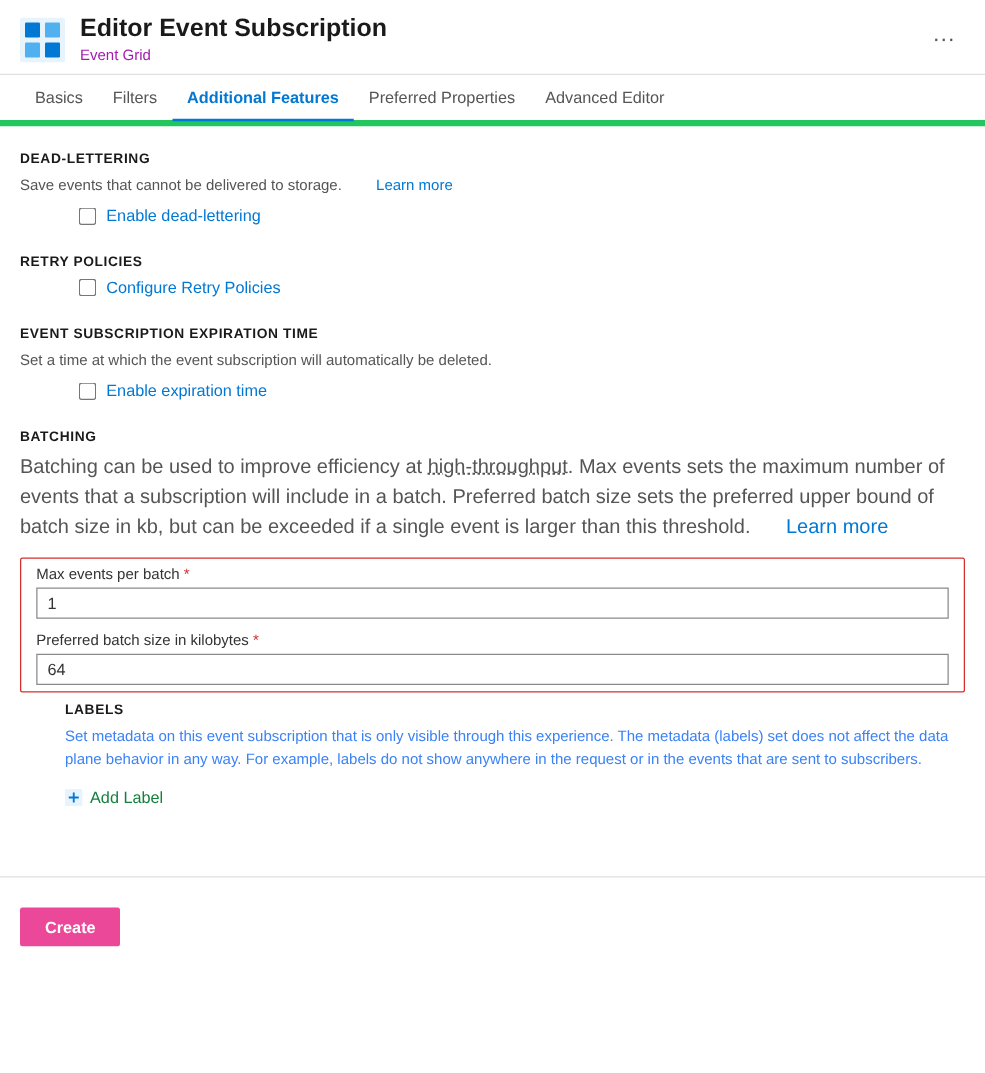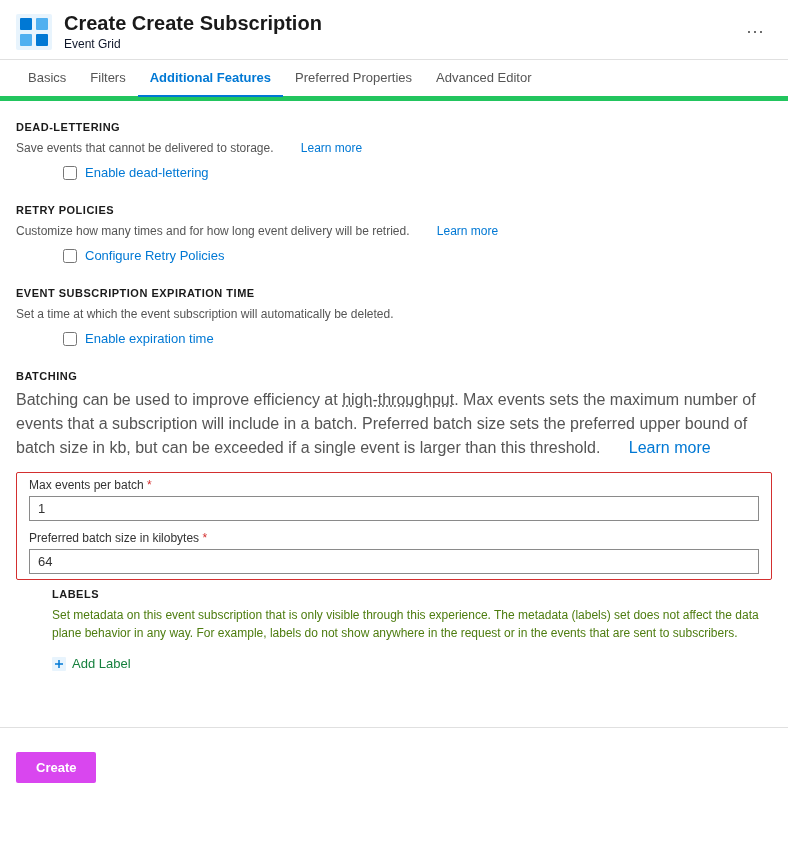--- a/index.html
+++ b/index.html
@@ -31,21 +31,21 @@
     }
 
     .header-title {
       font-size: 20px;
       font-weight: 600;
       color: #1a1a1a;
     }
 
     .header-subtitle {
       font-size: 12px;
-      color: #0f172a;
+      color: #a21caf;
       margin-top: 2px;
     }
 
     .header-more {
       font-size: 18px;
       color: #555;
       cursor: pointer;
       padding: 4px 8px;
     }
 
@@ -168,21 +168,21 @@
       border-radius: 0;
     }
 
     .labels-section {
       margin-bottom: 24px;
       margin-left: 36px;
     }
 
     .labels-desc {
       font-size: 12px;
-      color: #4d7c0f;
+      color: #3b82f6;
       line-height: 1.5;
       margin-bottom: 10px;
     }
 
     .add-label-btn {
       display: flex;
       align-items: center;
       gap: 6px;
       background: none;
       border: none;
@@ -202,21 +202,21 @@
       border: none;
       border-top: 1px solid #e0e0e0;
       margin: 8px 0;
     }
 
     .footer {
       padding: 16px;
     }
 
     .create-btn {
-      background: #d946ef;
+      background: #ec4899;
       color: white;
       border: none;
       padding: 8px 20px;
       font-size: 13px;
       font-weight: 600;
       cursor: pointer;
       border-radius: 2px;
     }
 
     .high-throughput {
@@ -231,21 +231,21 @@
   <div class="header-icon">
     <svg width="36" height="36" viewBox="0 0 36 36">
       <rect width="36" height="36" rx="2" fill="#e8f4fd"></rect>
       <rect x="4" y="4" width="12" height="12" rx="1" fill="#0078d4"></rect>
       <rect x="20" y="4" width="12" height="12" rx="1" fill="#50b0f0"></rect>
       <rect x="4" y="20" width="12" height="12" rx="1" fill="#50b0f0"></rect>
       <rect x="20" y="20" width="12" height="12" rx="1" fill="#0078d4"></rect>
     </svg>
   </div>
   <div class="header-text">
-    <div class="header-title">Create Create Subscription</div>
+    <div class="header-title">Editor Event Subscription</div>
     <div class="header-subtitle">Event Grid</div>
   </div>
   <div class="header-more">···</div>
 </div>
 
 <div class="tabs">
   <div class="tab">Basics</div>
   <div class="tab">Filters</div>
   <div class="tab active">Additional Features</div>
   <div class="tab">Preferred Properties</div>
@@ -261,24 +261,20 @@
       <a class="learn-more" href="#">Learn more</a>
     </div>
     <div class="checkbox-row">
       <input type="checkbox" id="dead-letter-cb" style="">
       <label class="checkbox-label" for="dead-letter-cb">Enable dead-lettering</label>
     </div>
   </div>
 
   <div class="section">
     <div class="section-title">RETRY POLICIES</div>
-    <div class="section-desc">
-      <span>Customize how many times and for how long event delivery will be retried. </span>
-      <a class="learn-more" href="#">Learn more</a>
-    </div>
     <div class="checkbox-row">
       <input type="checkbox" id="retry-cb" style="">
       <label class="checkbox-label" for="retry-cb">Configure Retry Policies</label>
     </div>
   </div>
 
   <div class="section">
     <div class="section-title">EVENT SUBSCRIPTION EXPIRATION TIME</div>
     <div class="section-desc">Set a time at which the event subscription will automatically be deleted.</div>
     <div class="checkbox-row">

